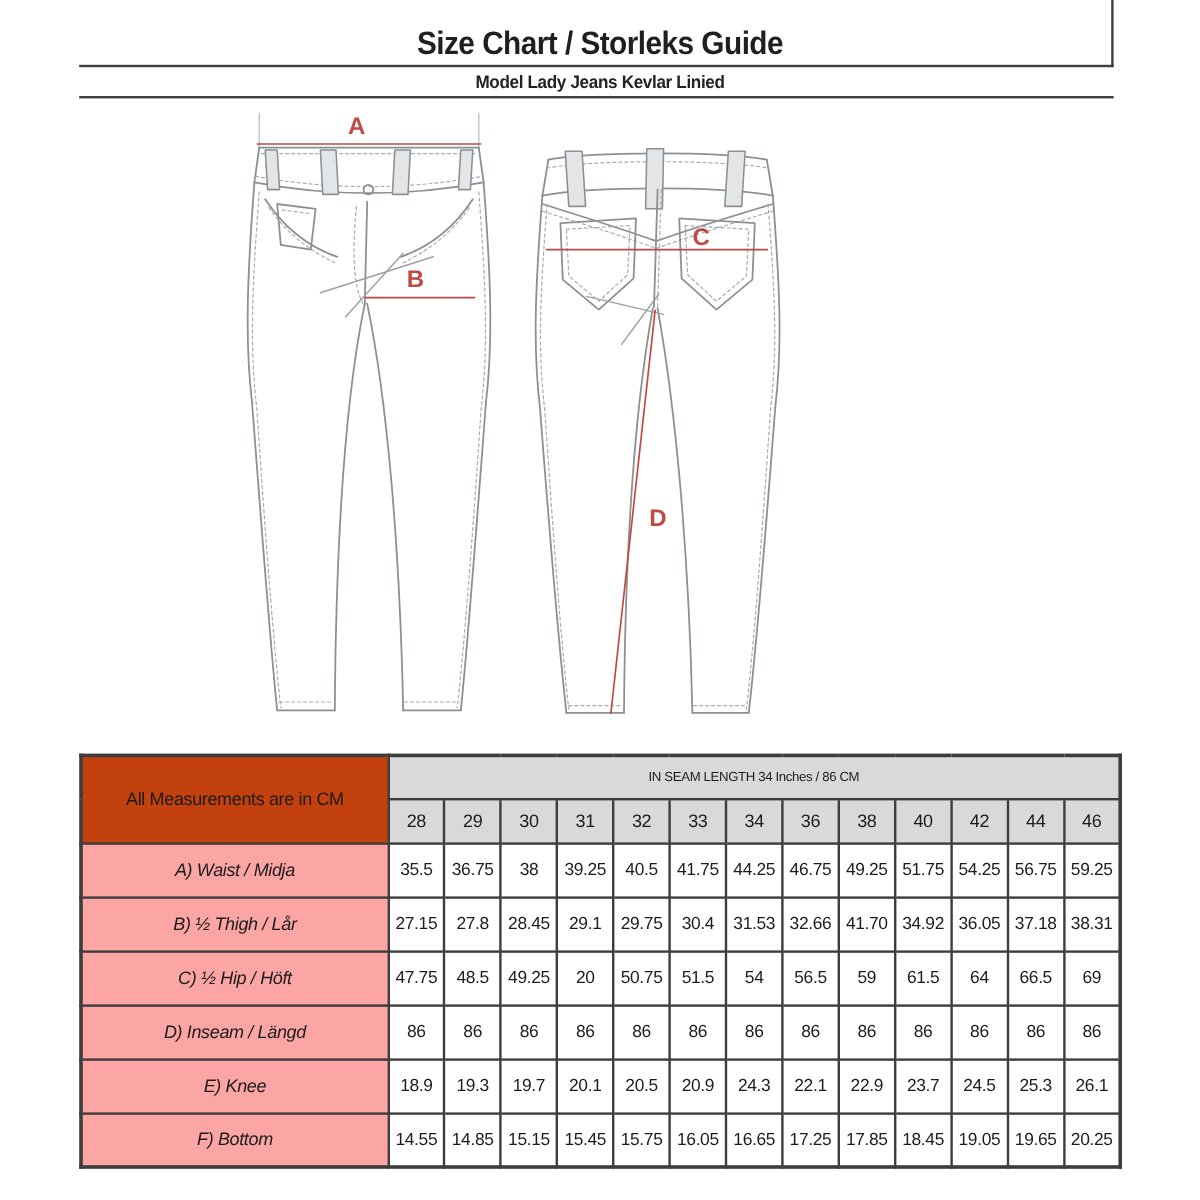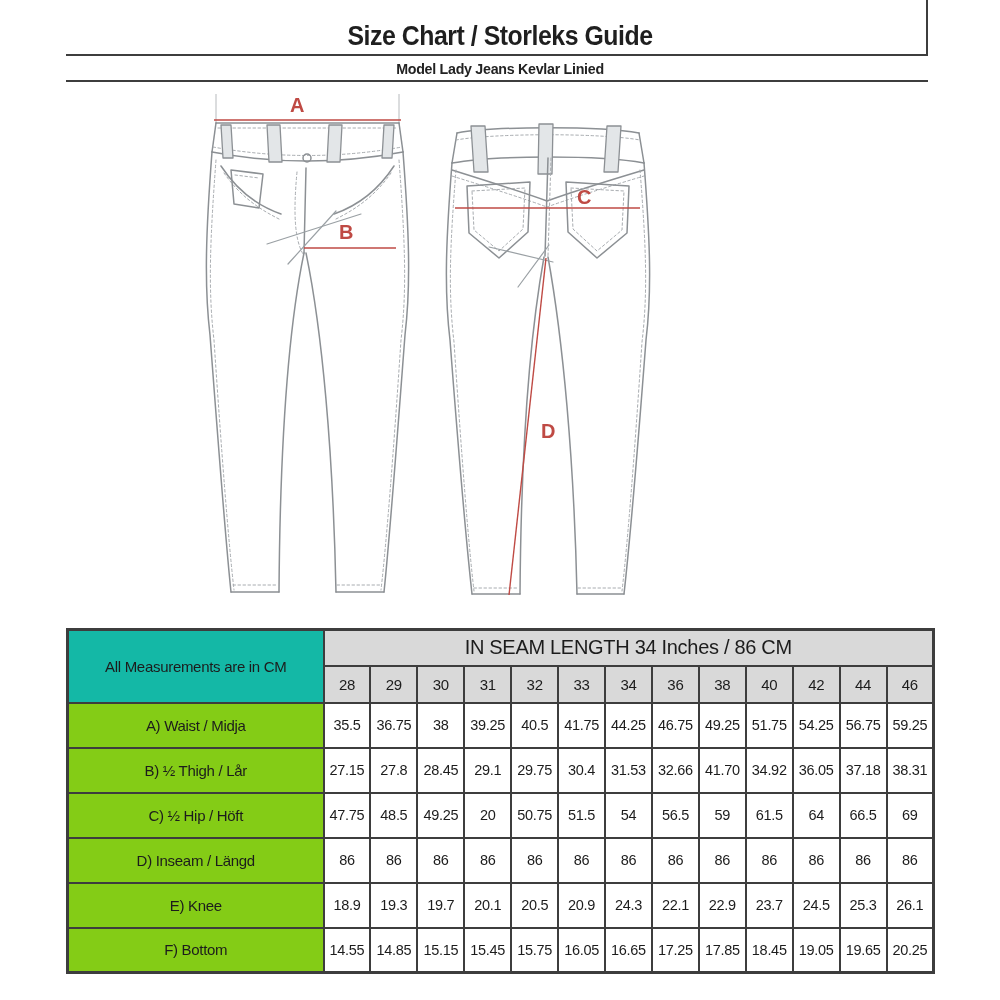--- a/index.html
+++ b/index.html
@@ -27,24 +27,24 @@
   .outline-fill{fill:#e3e6e8;stroke:var(--line-gray);stroke-width:1.3;stroke-linejoin:round;}
   .stitch{fill:none;stroke:var(--stitch-gray);stroke-width:1;stroke-dasharray:2.5 2.5;stroke-linecap:round;}
   .ext-line{fill:none;stroke:#b7babd;stroke-width:1;}
   .thin-gray{fill:none;stroke:#9aa0a4;stroke-width:1.2;stroke-linecap:round;}
   .red-line{fill:none;stroke:var(--accent-red);stroke-width:1.4;}
   .red-label{fill:var(--accent-red);font-family:"Liberation Sans",sans-serif;font-size:20px;font-weight:700;}
 
   
   table.size-table{position:absolute;top:628px;left:66px;width:869px;border-collapse:collapse;table-layout:fixed;border:3px solid var(--border-dark);font-size:15px;letter-spacing:-0.3px;}
   table.size-table td{border:2px solid var(--border-dark);text-align:center;vertical-align:middle;padding:0;color:#1c1c1c;}
-  td.corner-cell{width:256px;background:#14b8a6;font-size:15px;}
-  td.inseam-cell{background:var(--header-fill);height:36px;font-size:20px;}
+  td.corner-cell{width:256px;background:#c2410c;font-size:15px;}
+  td.inseam-cell{background:var(--header-fill);height:36px;font-size:11px;}
   .sizes-row td{background:var(--header-fill);height:37px;}
-  td.label-cell{text-align:left;padding-left:8px;height:45px;background:#84cc16;}
+  td.label-cell{text-align:left;padding-left:8px;height:45px;background:#fca5a5;font-style:italic;}
   td.value-cell{background:#fff;height:45px;font-size:14.5px;}
 </style>
 </head>
 <body>
 
 <div class="page">
 
   <div class="title">Size Chart / Storleks Guide</div>
   <div class="rule-1"></div>
   <div class="vrule-top-right"></div>

